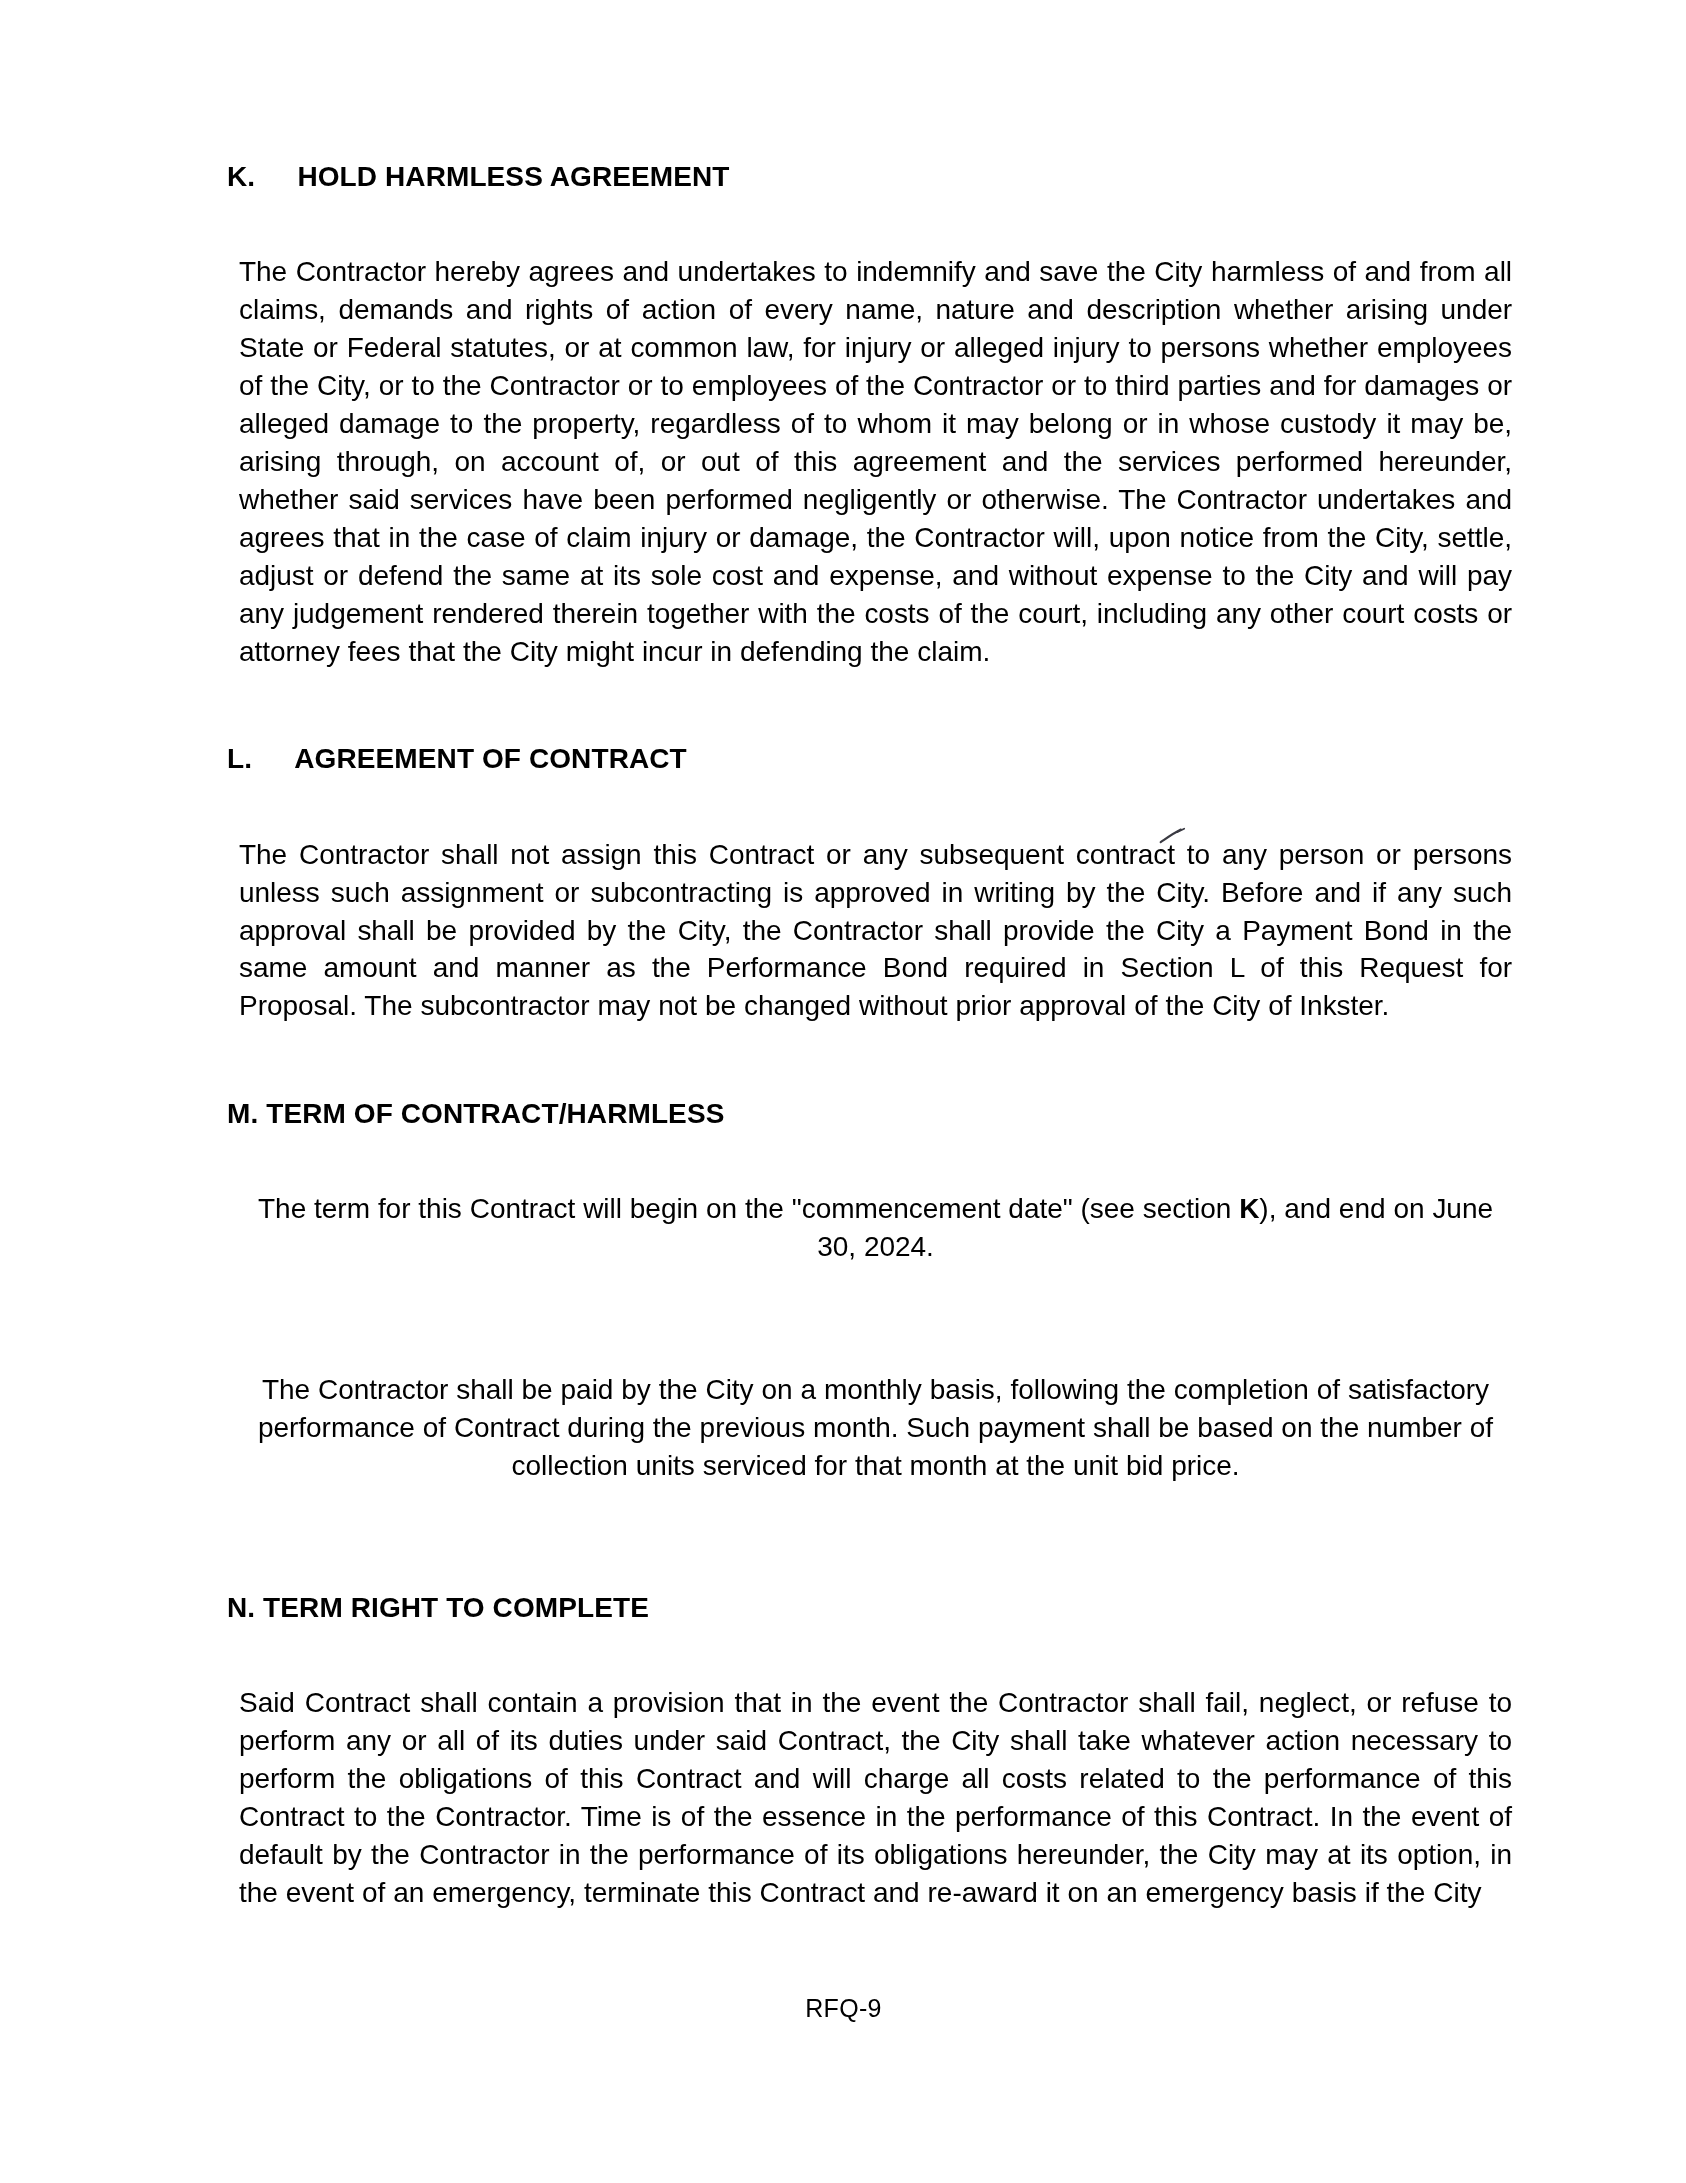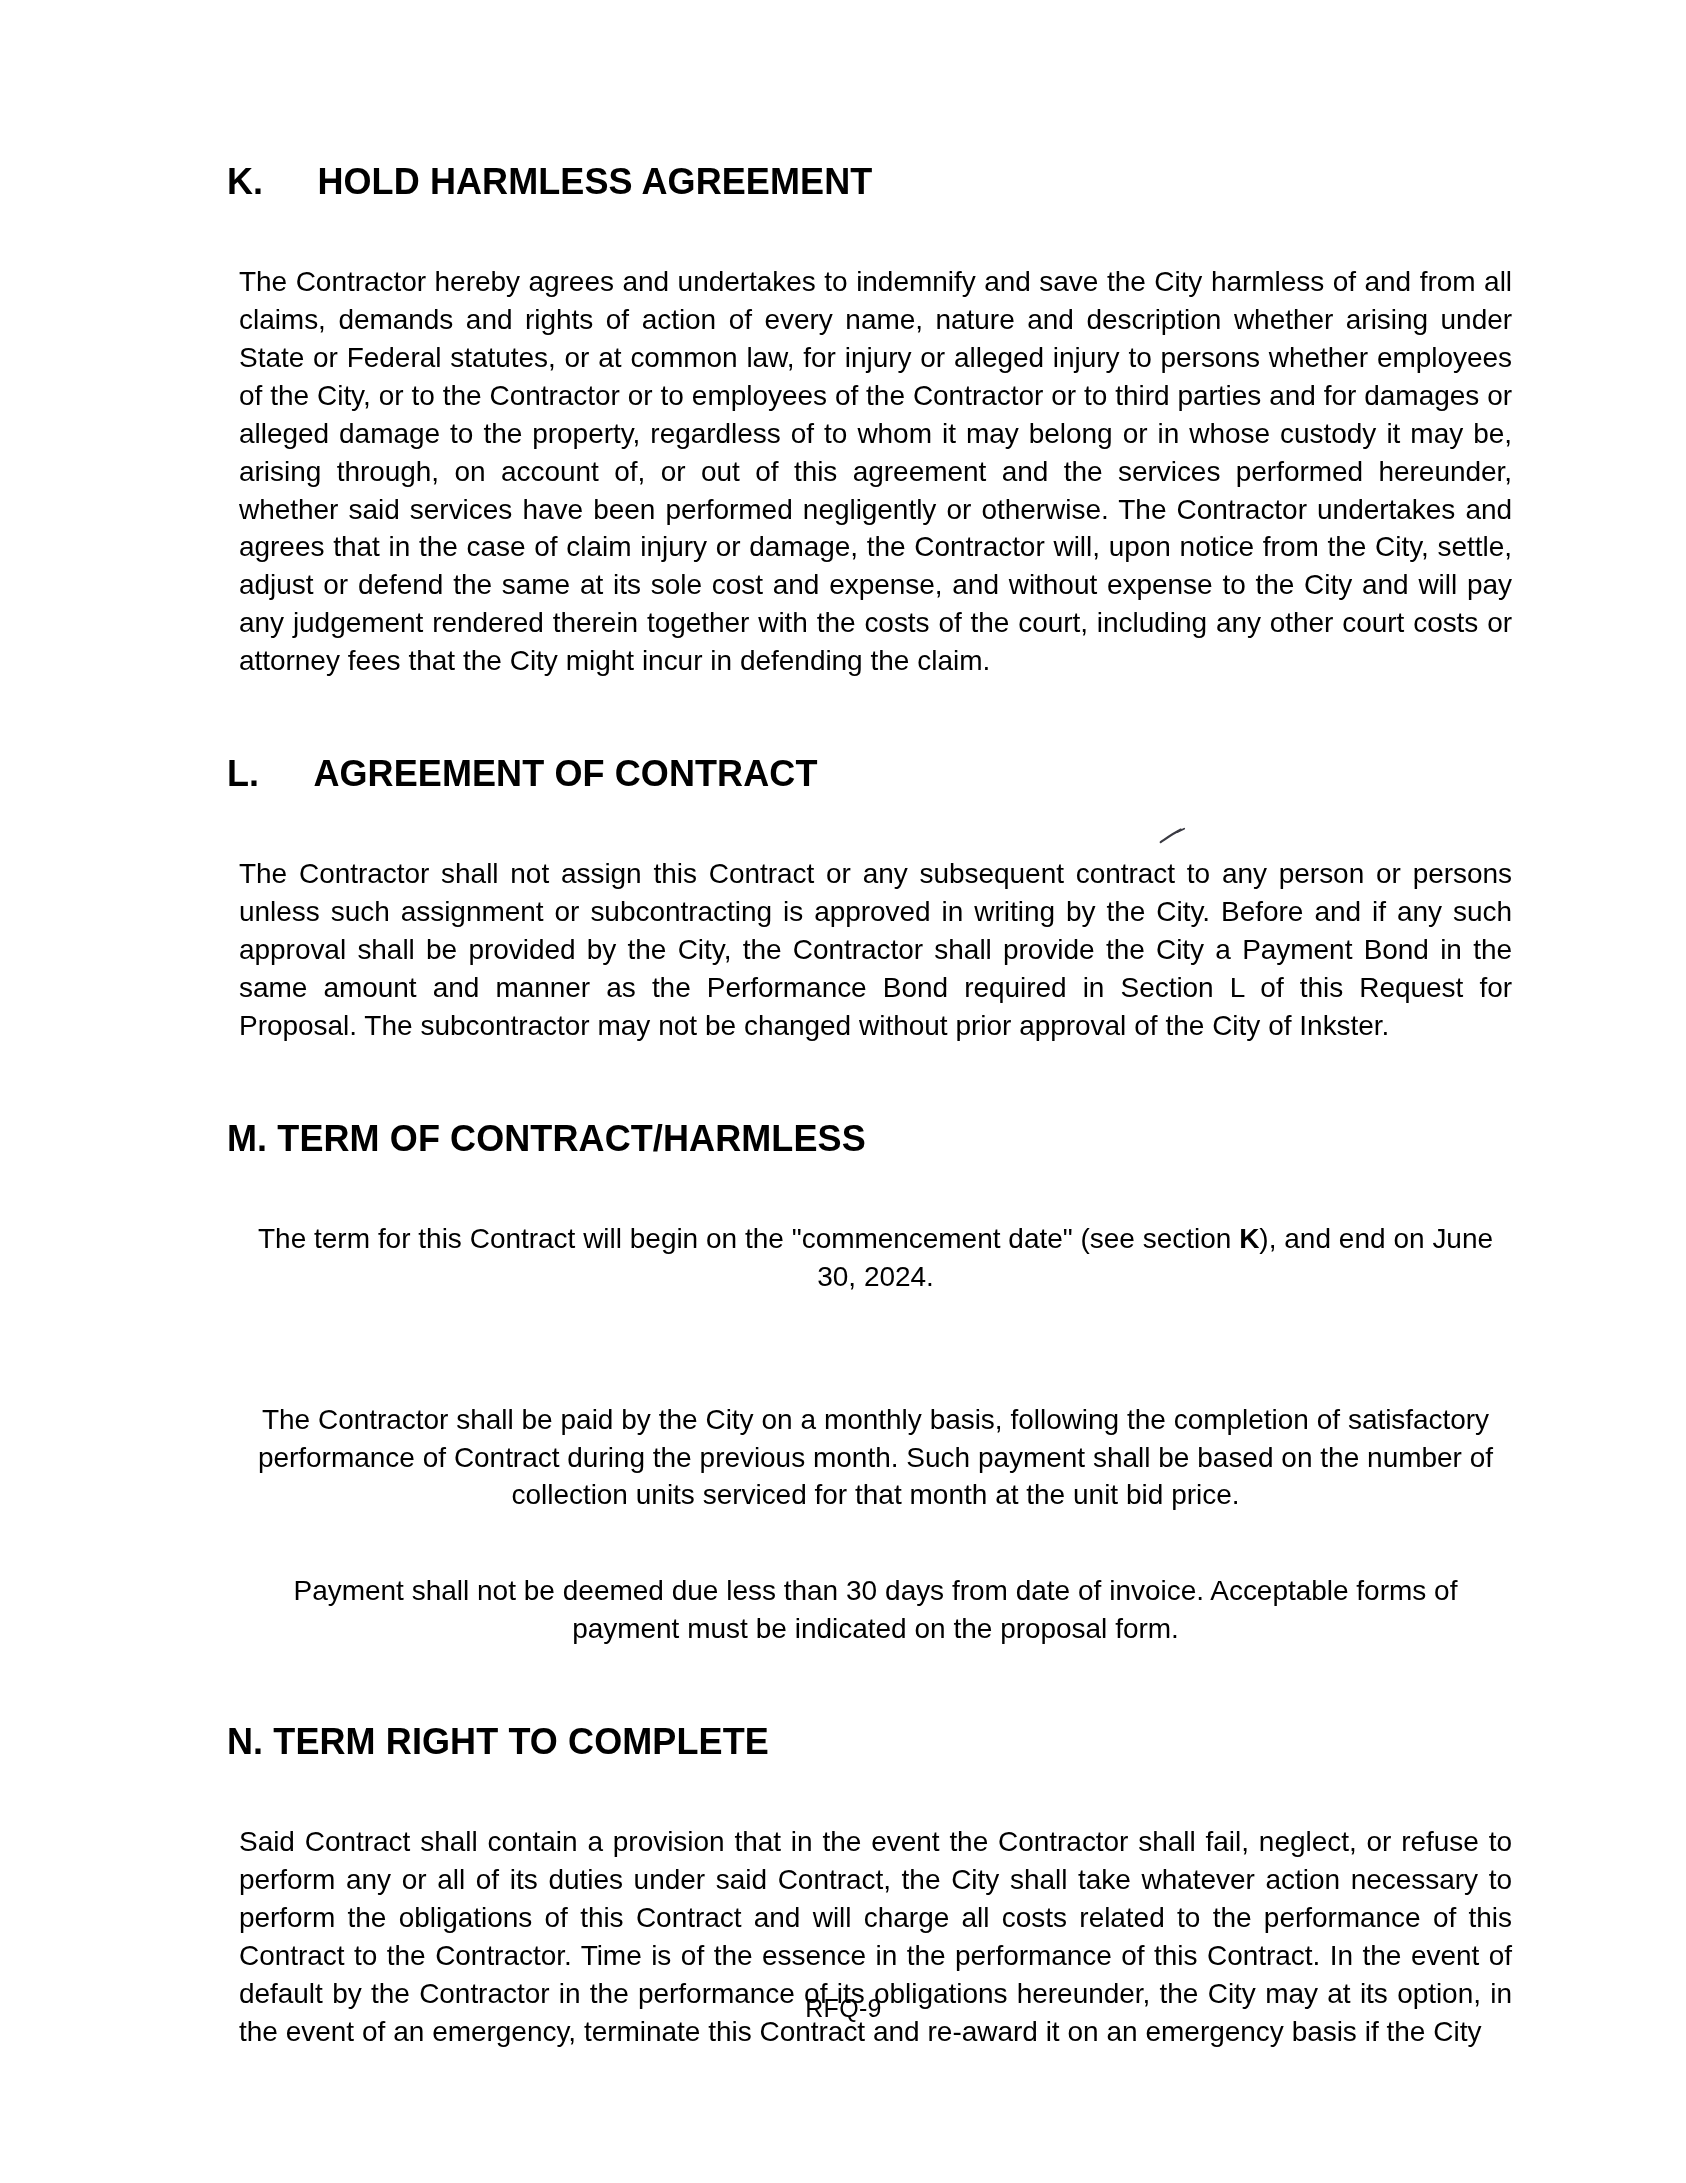--- a/index.html
+++ b/index.html
@@ -19,21 +19,21 @@
     box-sizing: border-box;
     overflow: hidden;
   }
   .content {
     position: absolute;
     left: 227px;
     top: 160px;
     width: 1297px;
   }
   .section-heading {
-    font-size: 36px;
+    font-size: 28px;
     font-weight: bold;
     letter-spacing: 0.1px;
     line-height: 1.22;
     margin: 0;
     white-space: pre;
   }
   .para {
     font-size: 28px;
     line-height: 1.355;
     margin: 12px;
@@ -96,21 +96,20 @@
     <div class="gap-lg"></div>
 
     <h2 class="section-heading">M. TERM OF CONTRACT/HARMLESS</h2>
     <div class="gap-md"></div>
     <p class="para ragged">
       <span>The term for this Contract will begin on the "commencement date" (see section </span><b>K</b><span>), and end on June 30, 2024.</span>
     </p>
     <div class="gap-xl"></div>
     <p class="para ragged">The Contractor shall be paid by the City on a monthly basis, following the completion of satisfactory performance of Contract during the previous month. Such payment shall be based on the number of collection units serviced for that month at the unit bid price.</p>
     <div class="gap-sm"></div>
-    <p class="para ragged">Payment shall not be deemed due less than 30 days from date of invoice. Acceptable forms of payment must be indicated on the proposal form.</p>
 
     <div class="gap-lg"></div>
 
     <h2 class="section-heading">N. TERM RIGHT TO COMPLETE</h2>
     <div class="gap-md"></div>
     <p class="para">Said Contract shall contain a provision that in the event the Contractor shall fail, neglect, or refuse to perform any or all of its duties under said Contract, the City shall take whatever action necessary to perform the obligations of this Contract and will charge all costs related to the performance of this Contract to the Contractor. Time is of the essence in the performance of this Contract. In the event of default by the Contractor in the performance of its obligations hereunder, the City may at its option, in the event of an emergency, terminate this Contract and re-award it on an emergency basis if the City</p>
 
   </div>
 
   <div class="footer">RFQ-9</div>

